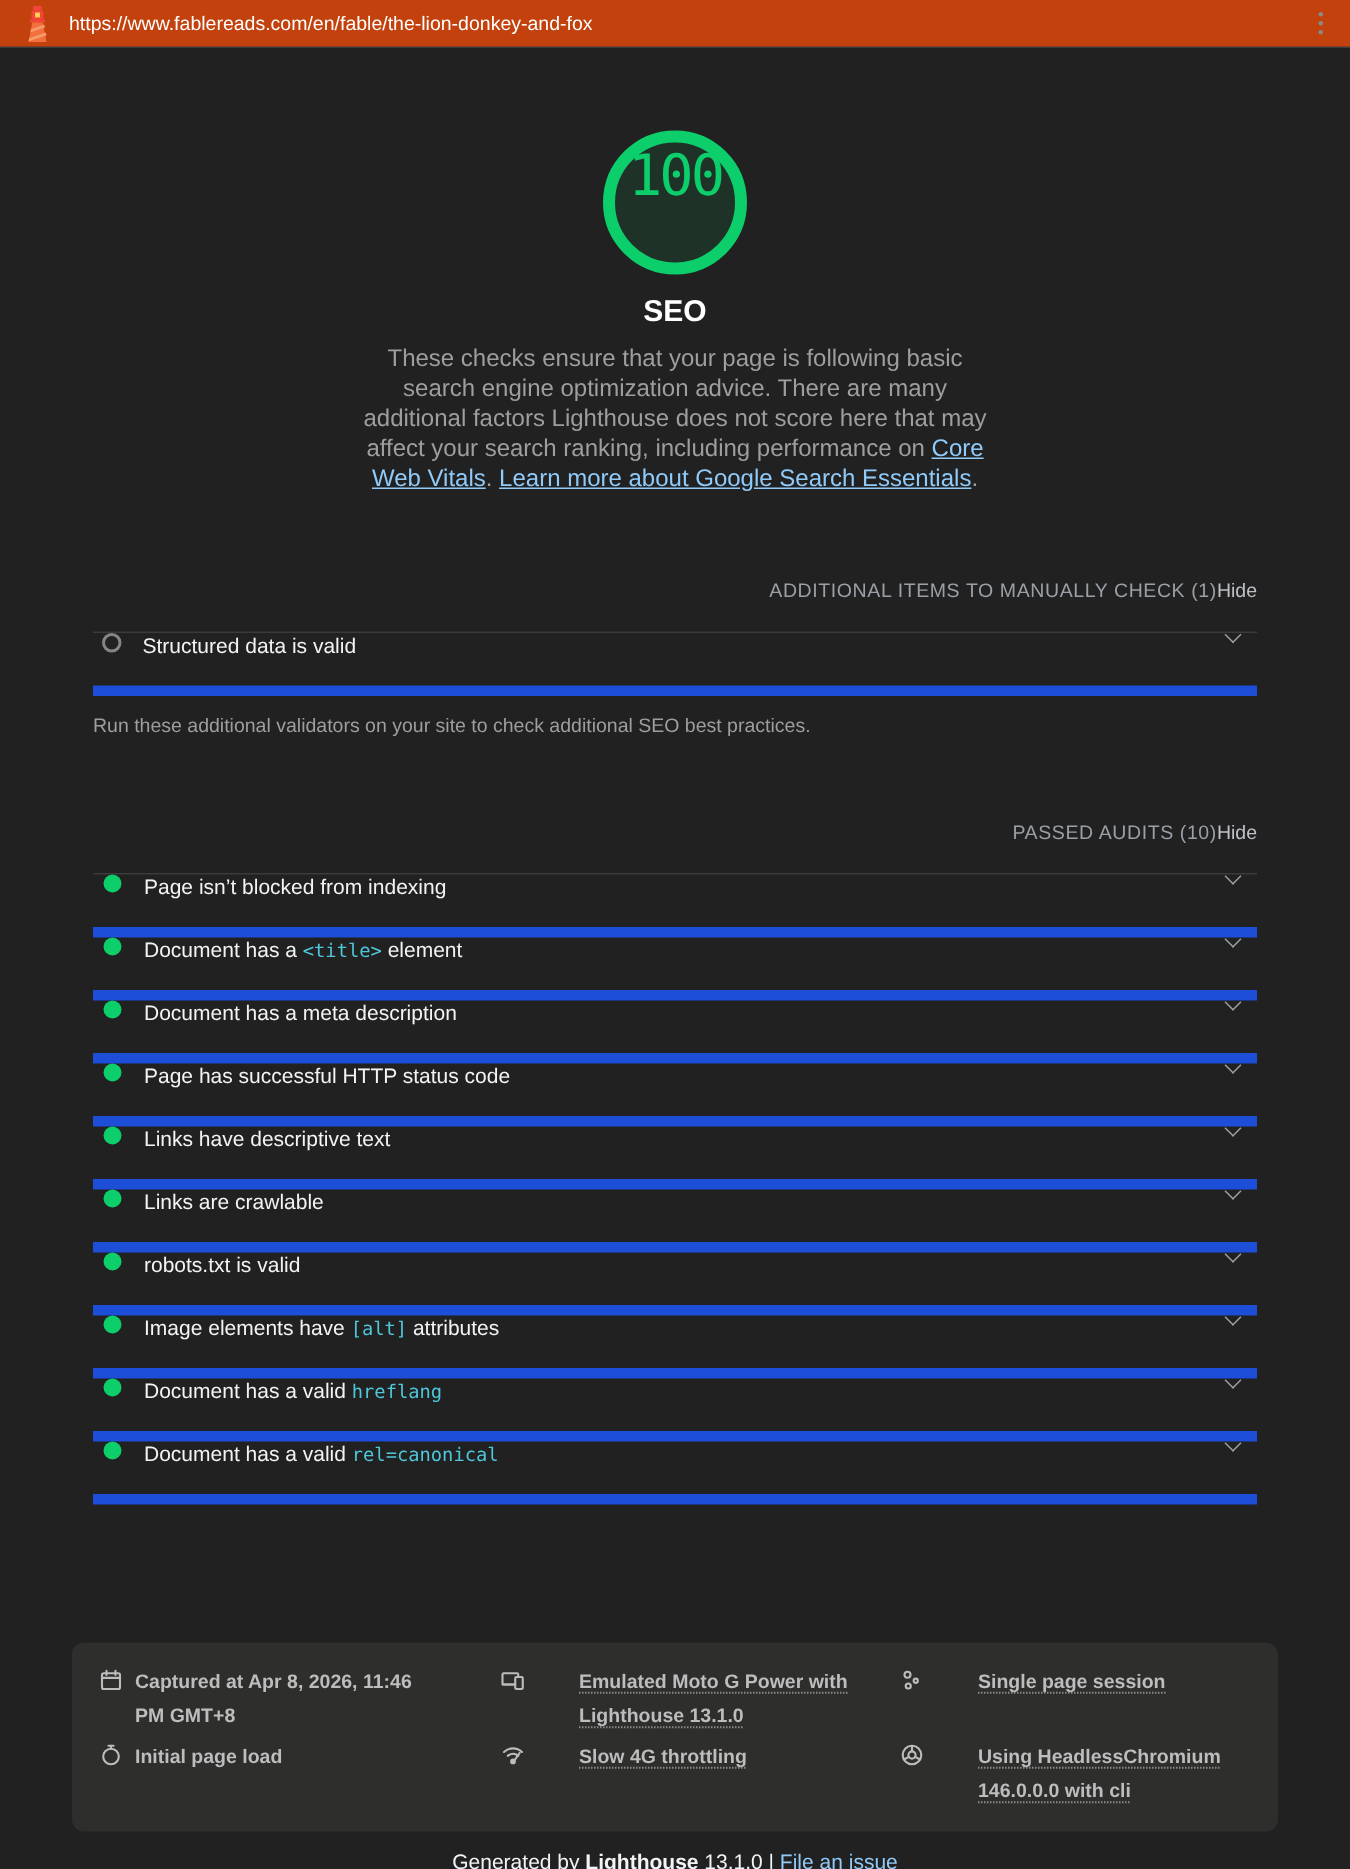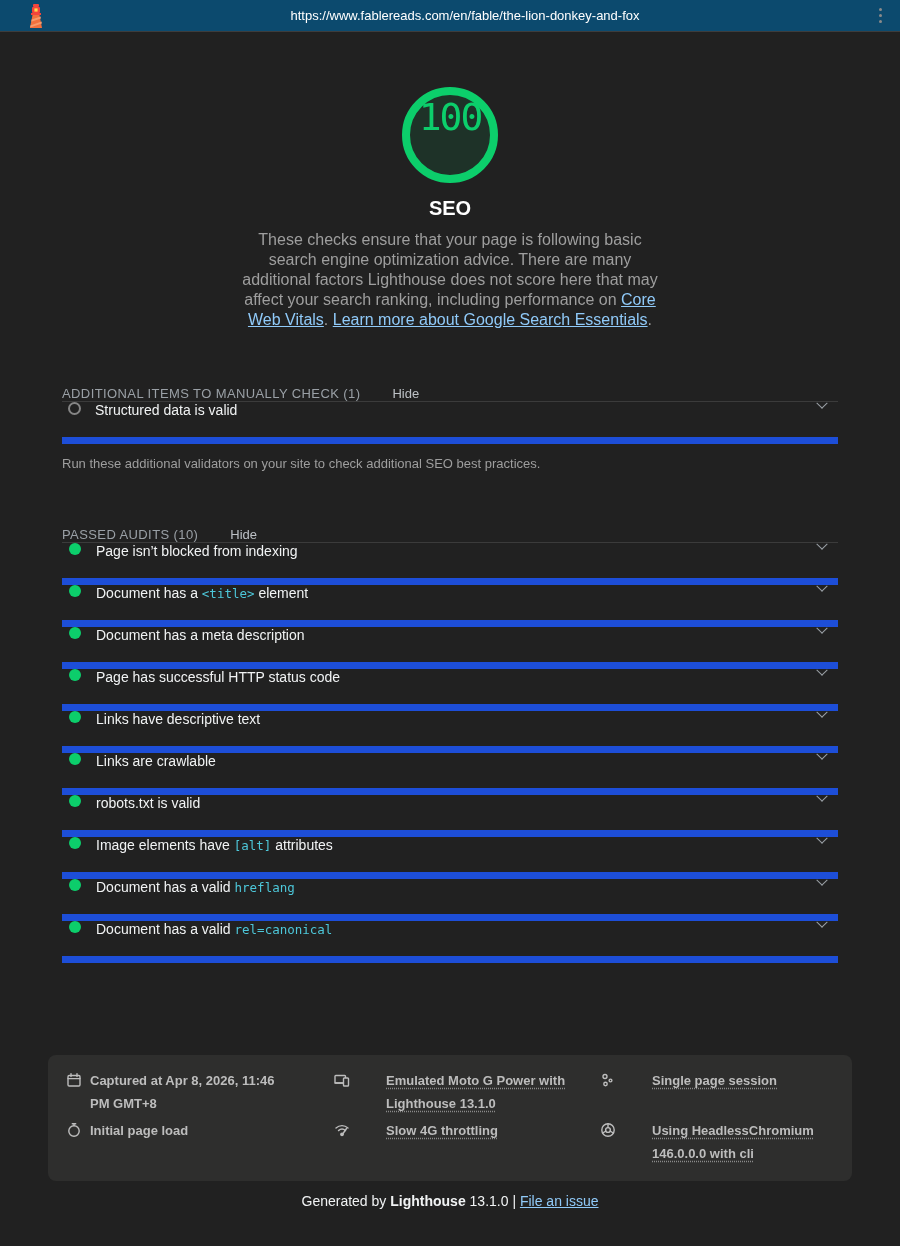--- a/index.html
+++ b/index.html
@@ -8,26 +8,25 @@
     background: #212121;
     font-family: "Liberation Sans", sans-serif;
     color: #f1f3f4;
     height: 1246px;
     overflow: hidden;
   }
 
   
   .topbar {
     height: 32px;
-    background: #0c4a6e;
+    background: #c2410c;
     border-bottom: 1px solid #3d3d3d;
     display: flex;
     align-items: center;
-    padding: 0 12px 0 23px;
-    text-align: center;
+    padding: 0 12px 0 12px;
   }
   .topbar .lh-icon { width: 26px; height: 26px; margin-right: 8px; flex: 0 0 auto; }
   .topbar .url {
     color: #ffffff;
     font-size: 13px;
     flex: 1 1 auto;
     white-space: nowrap;
     overflow: hidden;
   }
   .kebab { display: flex; flex-direction: column; gap: 3px; padding: 4px 6px; cursor: pointer; }
@@ -65,25 +64,24 @@
     line-height: 20px;
     color: #9e9e9e;
   }
   .summary a { color: #90caf9; text-decoration: underline; cursor: pointer; }
 
   
   .content { padding: 0 62px; }
   .section { margin-top: 56px; }
   .section-header {
     display: flex;
-    justify-content: flex-start;
+    justify-content: flex-end;
     align-items: center;
-    padding-bottom: 0;
+    padding-bottom: 20px;
     border-bottom: 1px solid #3b3b3b;
-    gap: 32px;
   }
   .section-title {
     font-size: 13px;
     font-weight: 500;
     color: #9aa0a6;
     letter-spacing: 0.4px;
   }
   .hide-btn { font-size: 13px; color: #bdc1c6; cursor: pointer; }
 
   .audit-row {

